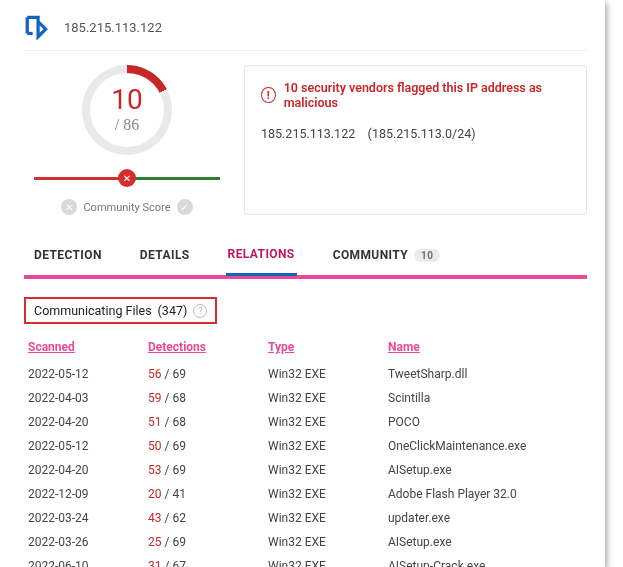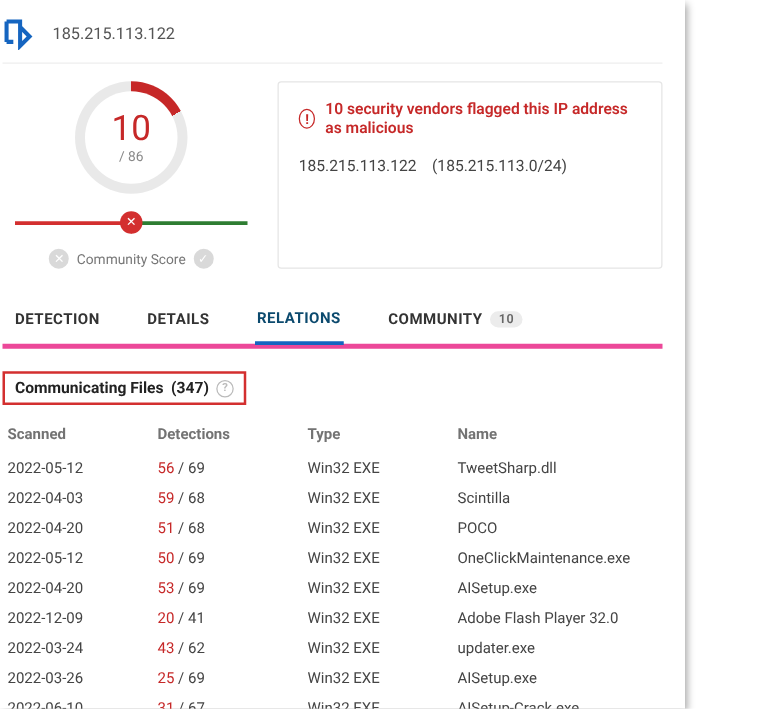--- a/index.html
+++ b/index.html
@@ -5,25 +5,25 @@
   * { box-sizing: border-box; }
   html, body { margin:0; padding:0; }
   body {
     font-family: -apple-system, BlinkMacSystemFont, "Segoe UI", Roboto, Arial, sans-serif;
     background: #fff;
     width: 623px;
     height: 567px;
     color: #333;
   }
   .page {
-    width: 548px;
+    width: 605px;
     height: 567px;
     background: #fff;
     position: relative;
-    padding: 10px 18px 0 2px;
+    padding: 10px 18px 0 24px;
     box-shadow: 2px 3px 6px rgba(0,0,0,0.35);
   }
   
   .header {
     display:flex;
     align-items:center;
     gap:14px;
     padding: 4px 0 10px 0;
     border-bottom: 1px solid #eee;
   }
@@ -50,21 +50,21 @@
     position:absolute;
     inset: 8px;
     background:#fff;
     border-radius:50%;
     display:flex;
     flex-direction:column;
     align-items:center;
     justify-content:center;
   }
   .gauge-num { font-size: 28px; color:#c62828; line-height:1; }
-  .gauge-den { font-size: 11px; color:#888; margin-top:2px; }
+  .gauge-den { font-size: 16px; color:#888; margin-top:2px;font-family:Liberation Serif, serif; }
   .score-bar {
     margin-top: 14px;
     display:flex;
     align-items:center;
   }
   .score-bar .seg { height:3px; flex:1; }
   .seg.red { background:#d32f2f; }
   .seg.green { background:#2e7d32; }
   .pin {
     width:18px; height:18px; border-radius:50%;
@@ -124,57 +124,58 @@
   .tab {
     font-size: 12px;
     font-weight:700;
     letter-spacing: .4px;
     color:#333;
     padding: 10px 2px 12px 2px;
     cursor:pointer;
     display:flex; align-items:center; gap:6px;
   }
   .tab.active {
-    color:#0c4a6e;
+    color:#be185d;
     border-bottom: 3px solid #1565c0;
     margin-bottom:-1px;
   }
   .count-chip {
     background:#ececec;border-radius:9px;
     padding:1px 7px;font-size:10px;color:#666;font-weight:600;
   }
   
   .section-header {
     margin: 18px 0 10px 0;
     display:inline-flex;
     align-items:center;
     gap:6px;
     font-size:12.5px;
-    font-weight:700;
+    font-weight:400;
     color:#222;
     border:2px solid #d32f2f;
     padding:4px 8px;
   }
   .section-header .qmark {
     width:14px;height:14px;border-radius:50%;
     border:1px solid #bbb;color:#bbb;font-size:9px;
     display:inline-flex;align-items:center;justify-content:center;
   }
   
   table.files {
     width:100%;
     border-collapse:collapse;
     font-size:12px;
     color:#444;
   }
   table.files th {
     text-align:left;
     font-weight:700;
-    color:#737373;
+    color:#ec4899;
     padding: 6px 4px 8px 4px;
+    text-decoration: underline;
   }
   table.files td {
     padding: 5px 4px;
     white-space:nowrap;
   }
   .det-hit { color:#c62828; font-weight:400; }
   .col-scanned { width: 120px; }
   .col-det { width: 120px; }
   .col-type { width: 120px; margin-left: 48px; }
 </style>

